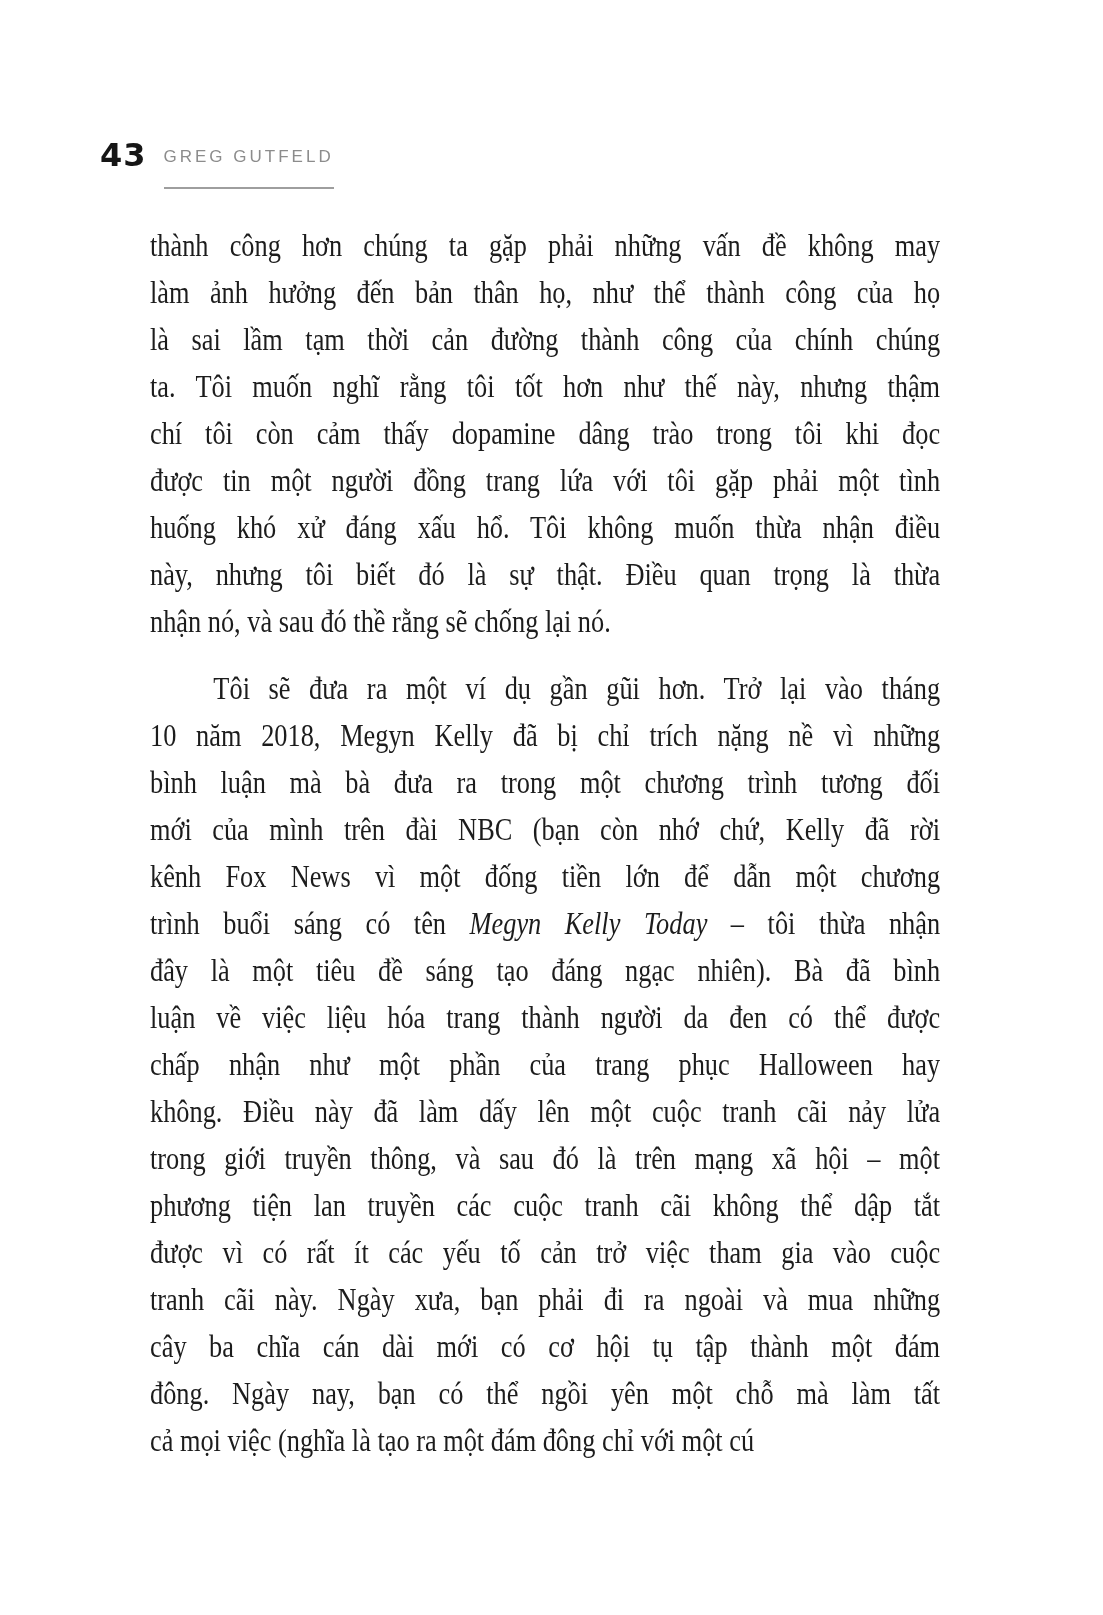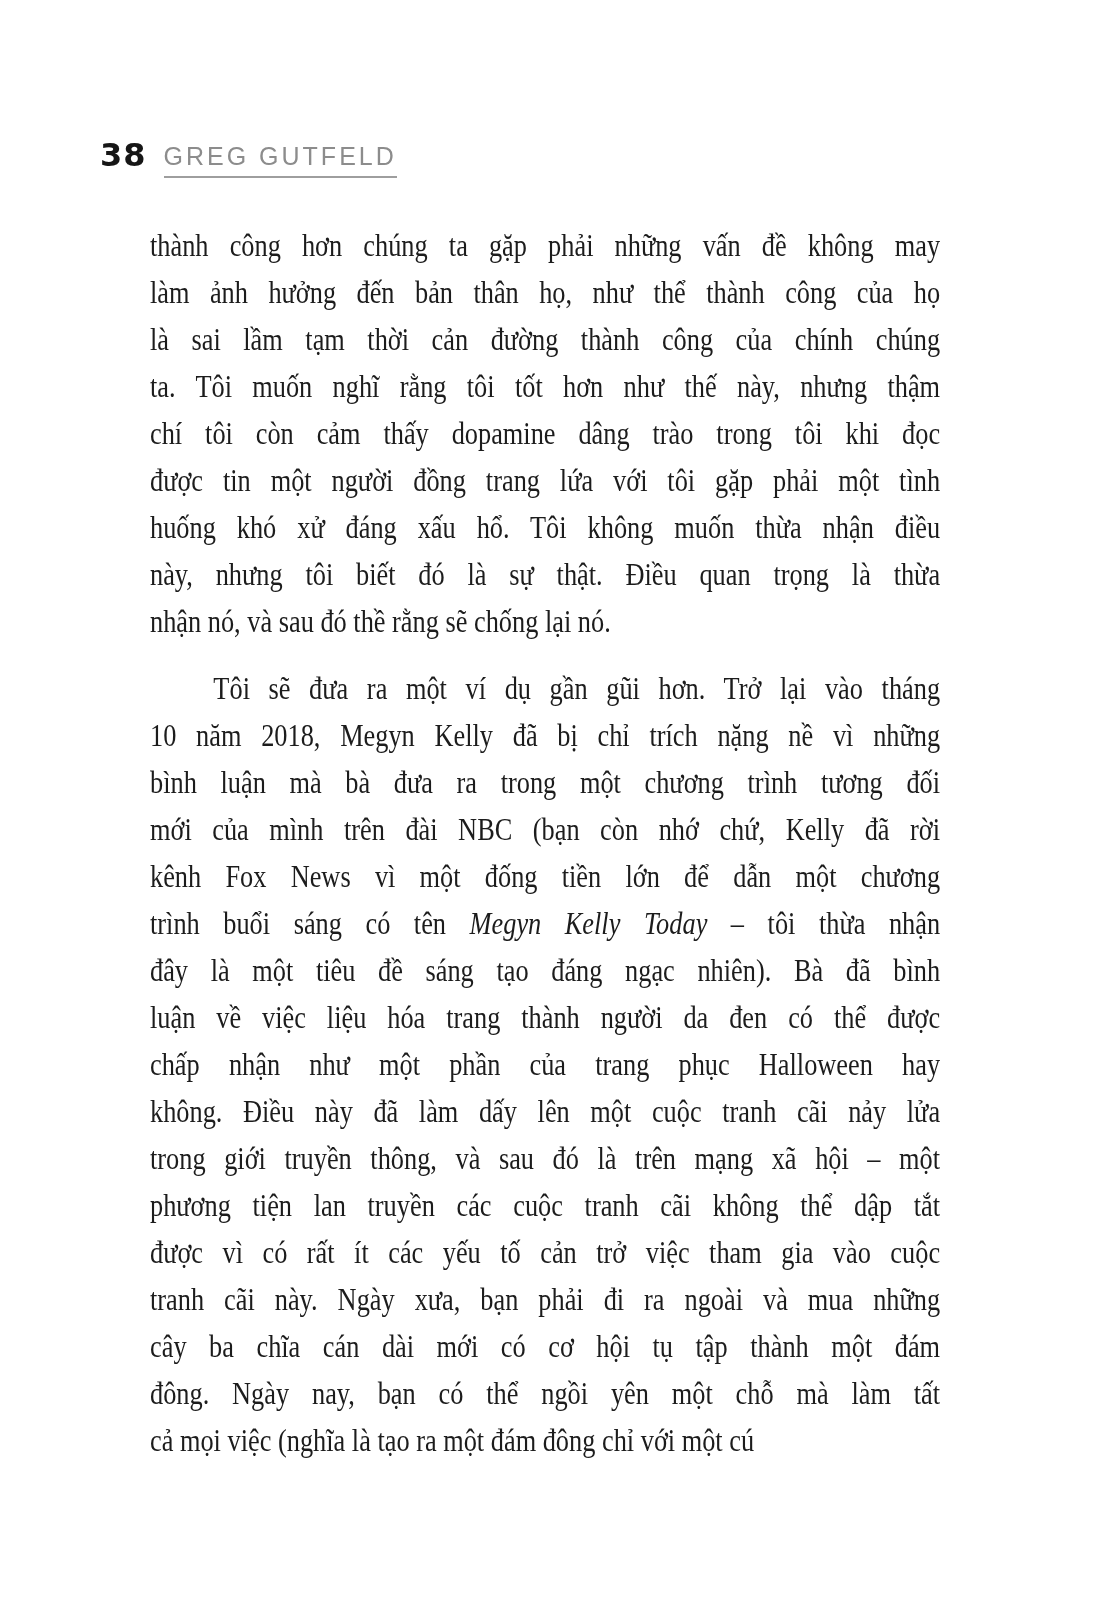--- a/index.html
+++ b/index.html
@@ -28,25 +28,25 @@
     font-size: 32px;
     line-height: 34px;
     color: var(--page-num-color, #161616);
     letter-spacing: 1px;
   }
   .running-head {
     margin-left: 17px;
     margin-top: 6px;
     font-family: "Liberation Sans", sans-serif;
     font-weight: 400;
-    font-size: 25px;
+    font-size: 17px;
     line-height: 25px;
     color: var(--running-head-color, #8c8c8c);
     letter-spacing: 3px;
-    padding-bottom: 7px;
+    padding-bottom: 18px;
     border-bottom: 2px solid var(--rule-color, #9e9e9e);
     white-space: nowrap;
   }
   .body-text {
     position: absolute;
     left: 150px;
     top: 222px;
     width: 960px;
     transform: scaleX(0.823);
     transform-origin: left top;
@@ -72,21 +72,21 @@
   }
   .line em {
     font-style: italic;
   }
 </style>
 </head>
 <body>
 
 <div class="page">
   <div class="header">
-    <span class="page-num">38</span>
+    <span class="page-num">43</span>
     <span class="running-head">GREG GUTFELD</span>
   </div>
   <div class="body-text">
       <div class="para">
         <div class="line">thành công hơn chúng ta gặp phải những vấn đề không may</div>
         <div class="line">làm ảnh hưởng đến bản thân họ, như thể thành công của họ</div>
         <div class="line">là sai lầm tạm thời cản đường thành công của chính chúng</div>
         <div class="line">ta. Tôi muốn nghĩ rằng tôi tốt hơn như thế này, nhưng thậm</div>
         <div class="line">chí tôi còn cảm thấy dopamine dâng trào trong tôi khi đọc</div>
         <div class="line">được tin một người đồng trang lứa với tôi gặp phải một tình</div>

